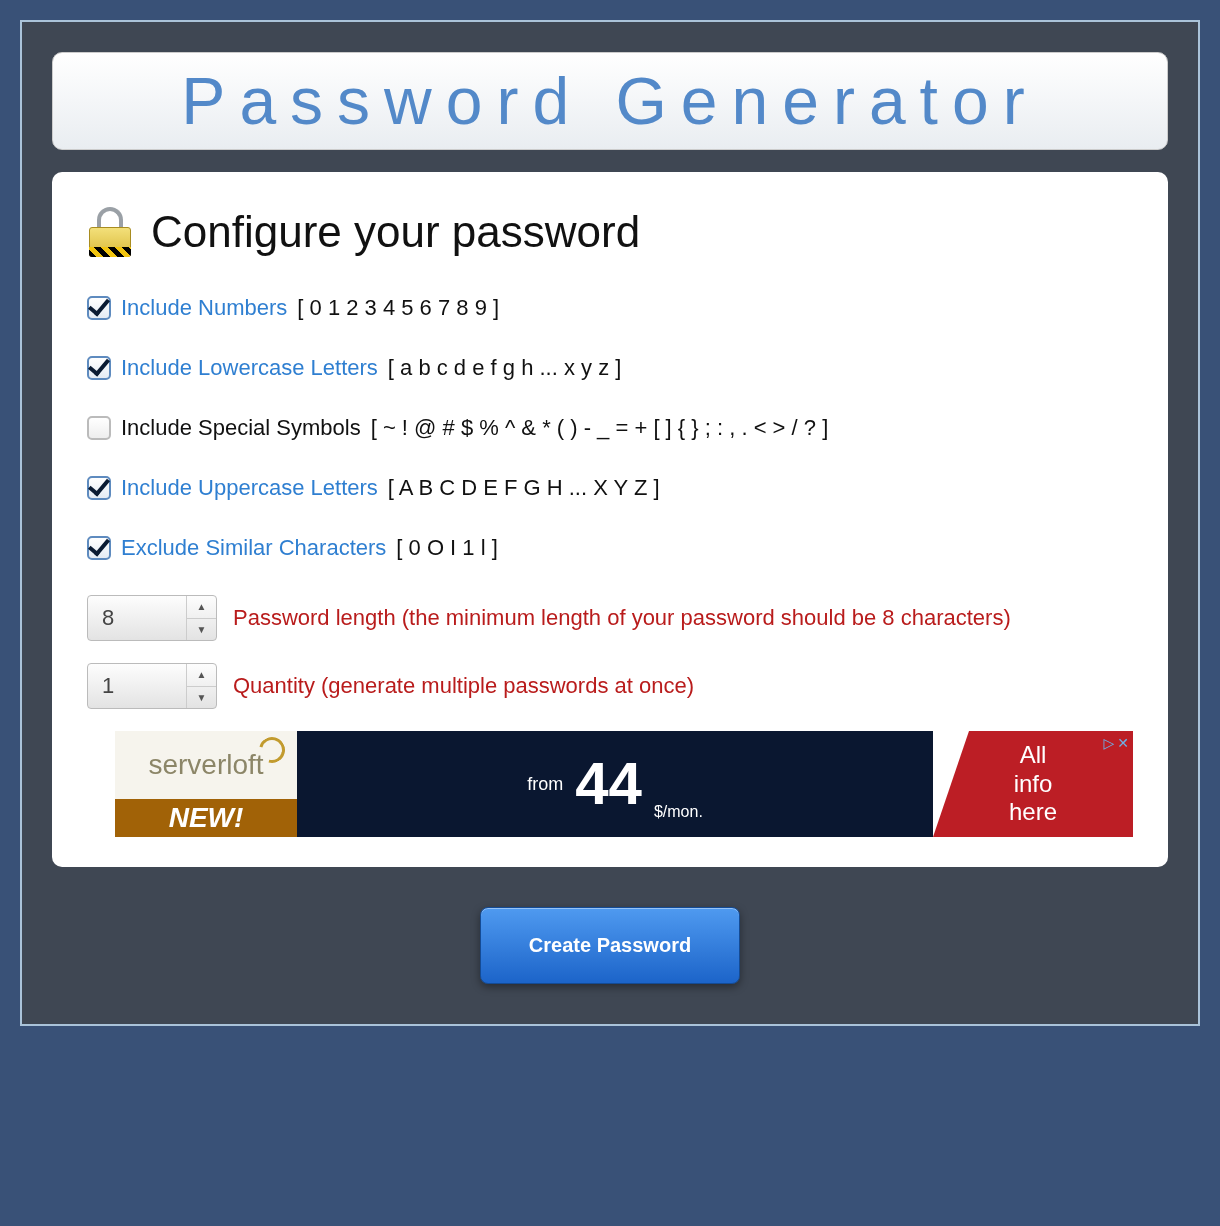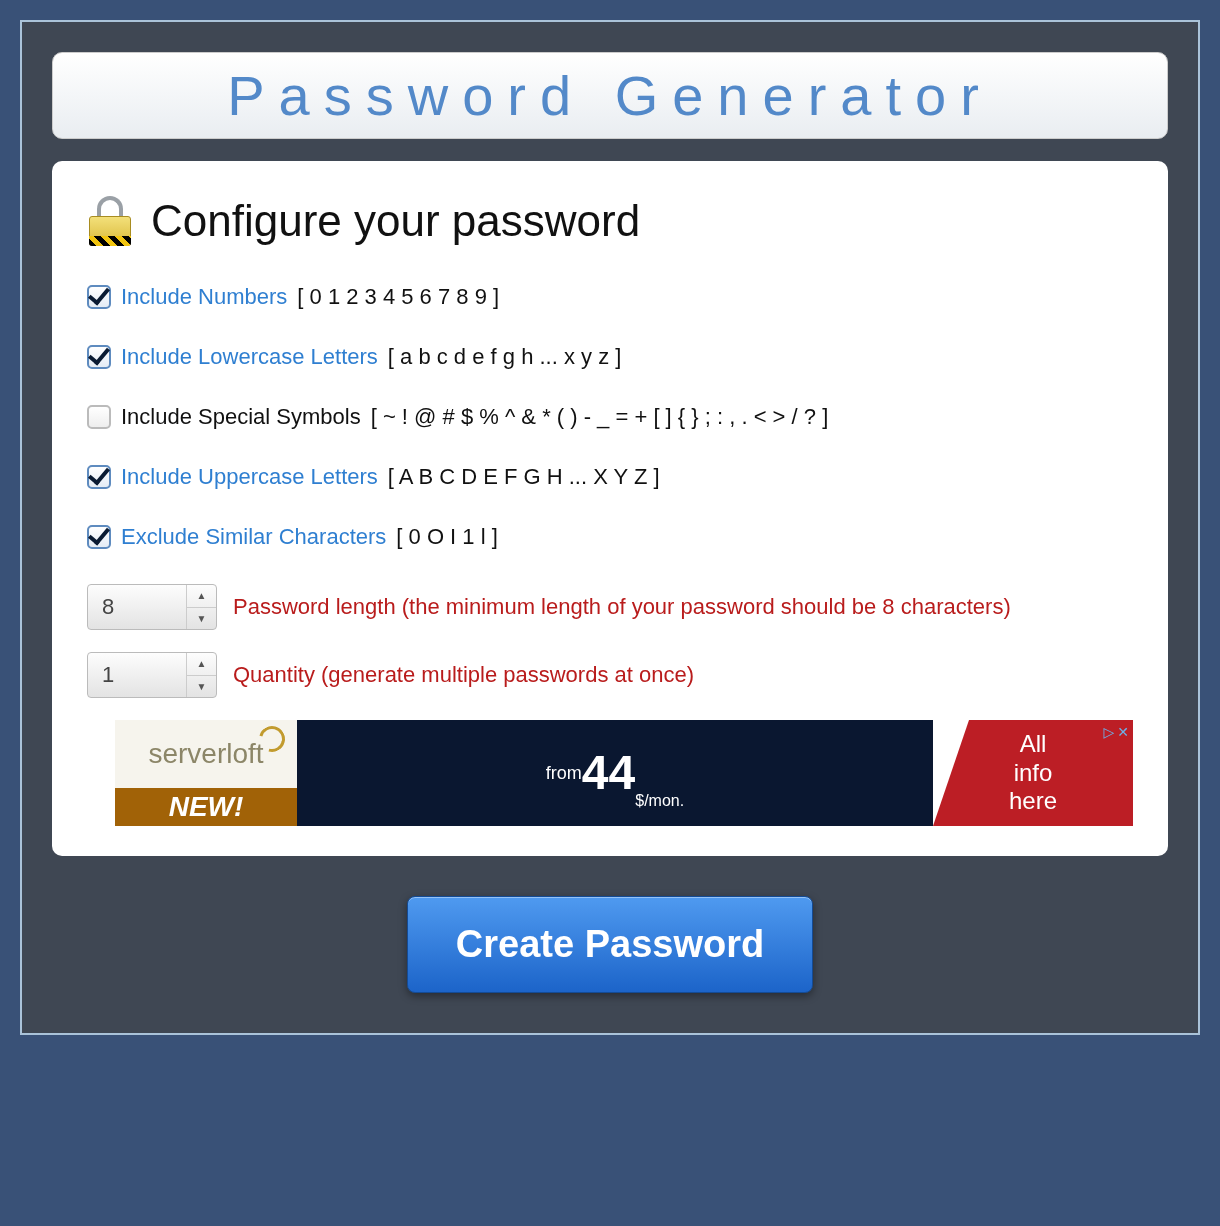--- a/index.html
+++ b/index.html
@@ -18,21 +18,21 @@
 .title-bar {
   background: linear-gradient(#ffffff, #e9edf1);
   border: 1px solid #ccc;
   border-radius: 10px;
   padding: 10px 0;
   text-align: center;
   margin-bottom: 22px;
 }
 .title-bar h1 {
   color: #5389c9;
-  font-size: 56px;
+  font-size: 66px;
   font-weight: 400;
   letter-spacing: 14px;
 }
 .panel {
   background: #fff;
   border-radius: 10px;
   padding: 35px 35px 30px 35px;
 }
 .heading {
   display: flex;
@@ -153,23 +153,24 @@
   align-items: center;
   justify-content: center;
 }
 .ad-mid {
   flex: 1;
   background: #0a1730;
   color: #fff;
   display: flex;
   align-items: center;
   justify-content: center;
+  gap: 12px;
 }
 .ad-mid .from { font-size: 18px; }
-.ad-mid .num { font-size: 48px; font-weight: bold; line-height: 1; }
+.ad-mid .num { font-size: 60px; font-weight: bold; line-height: 1; }
 .ad-mid .unit { font-size: 16px; align-self: flex-end; margin-bottom: 16px; }
 .ad-right {
   width: 200px;
   background: #bc1e25;
   color: #fff;
   font-size: 24px;
   display: flex;
   flex-direction: column;
   align-items: center;
   justify-content: center;
@@ -188,21 +189,21 @@
 .submit-wrap {
   display: flex;
   justify-content: center;
   margin-top: 40px;
 }
 .submit-btn {
   background: linear-gradient(#4f9af0, #1c64c9);
   border: 1px solid #144b95;
   border-radius: 8px;
   color: #fff;
-  font-size: 38px;
+  font-size: 20px;
   font-weight: bold;
   padding: 26px 48px;
   cursor: pointer;
   box-shadow: 0 3px 8px rgba(0,0,0,0.4), inset 0 1px 0 rgba(255,255,255,0.4);
 }
 
 .lock-icon { width: 46px; height: 50px; position: relative; flex: none; }
 .lock-icon .shackle {
   position: absolute;
   top: 0; left: 10px;

